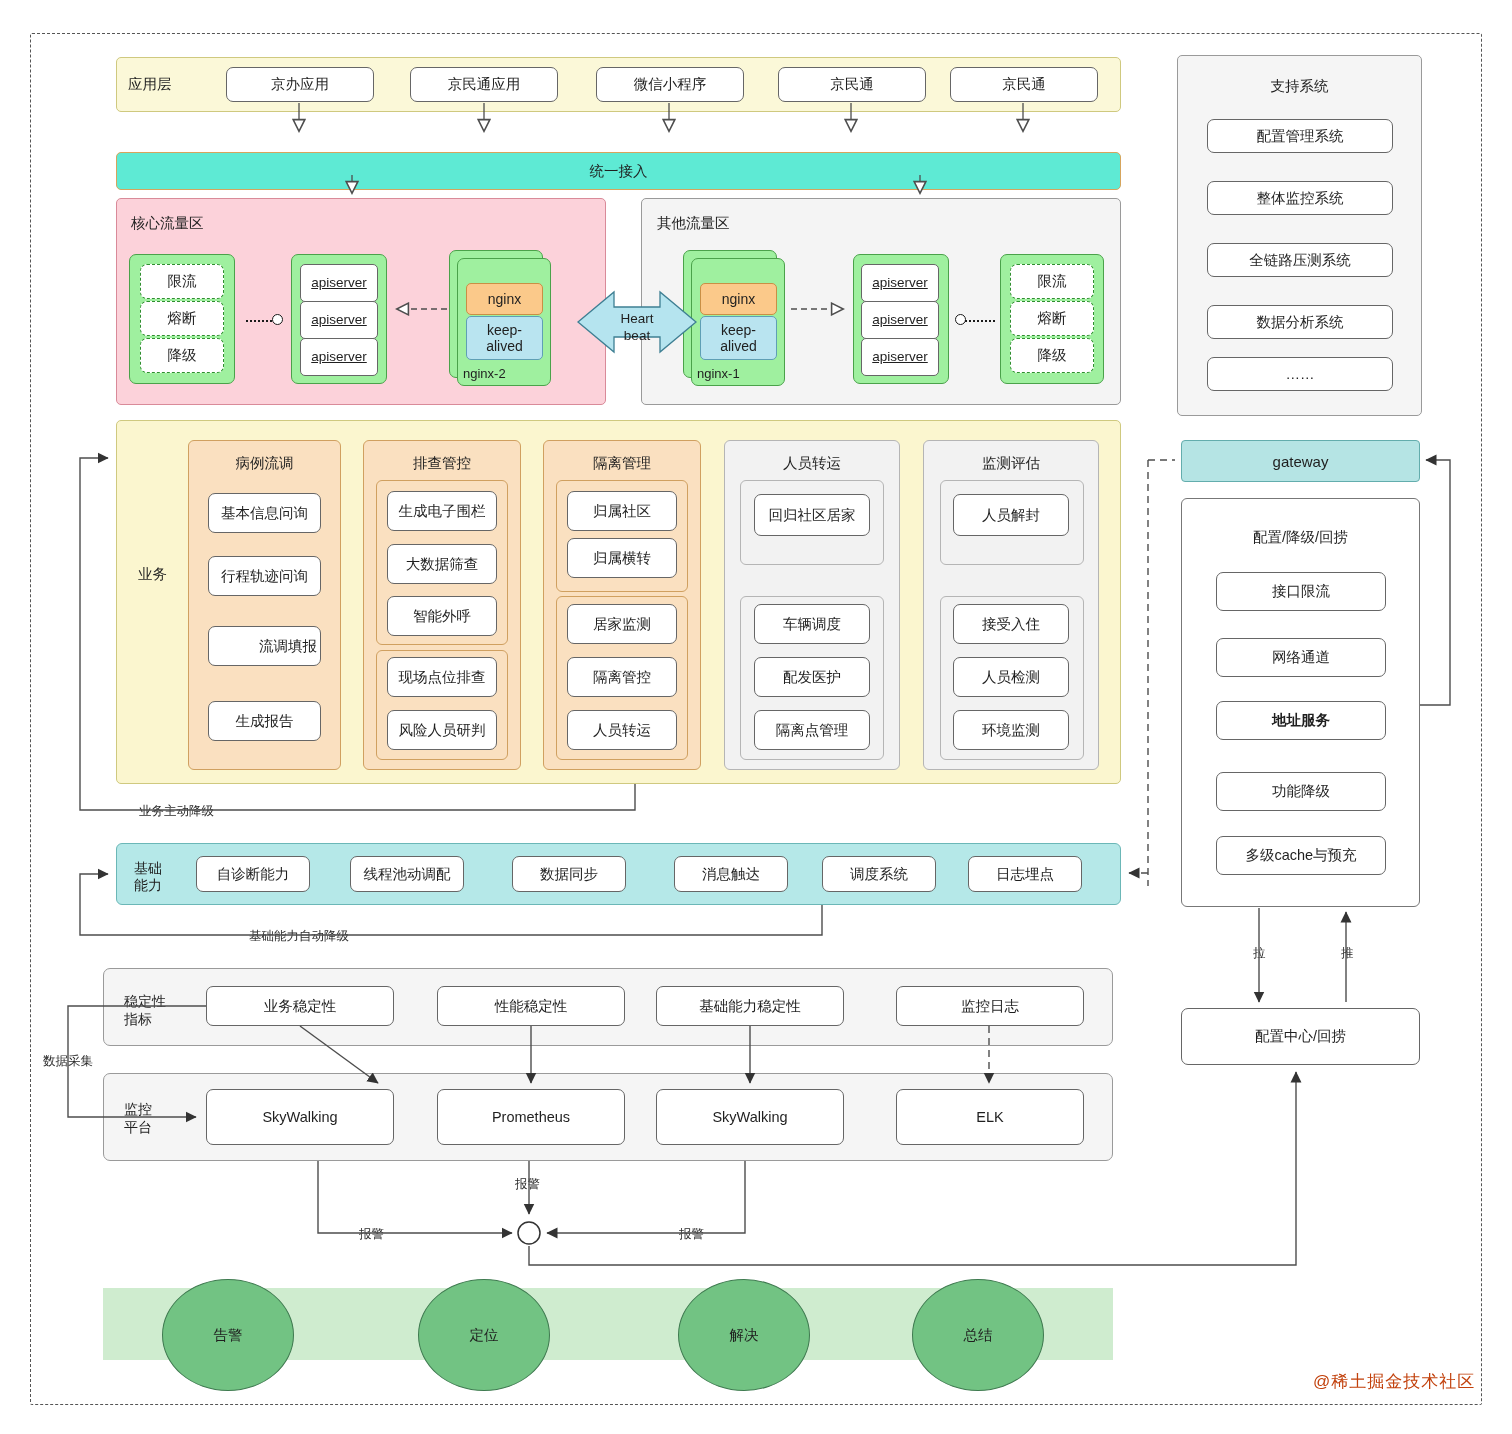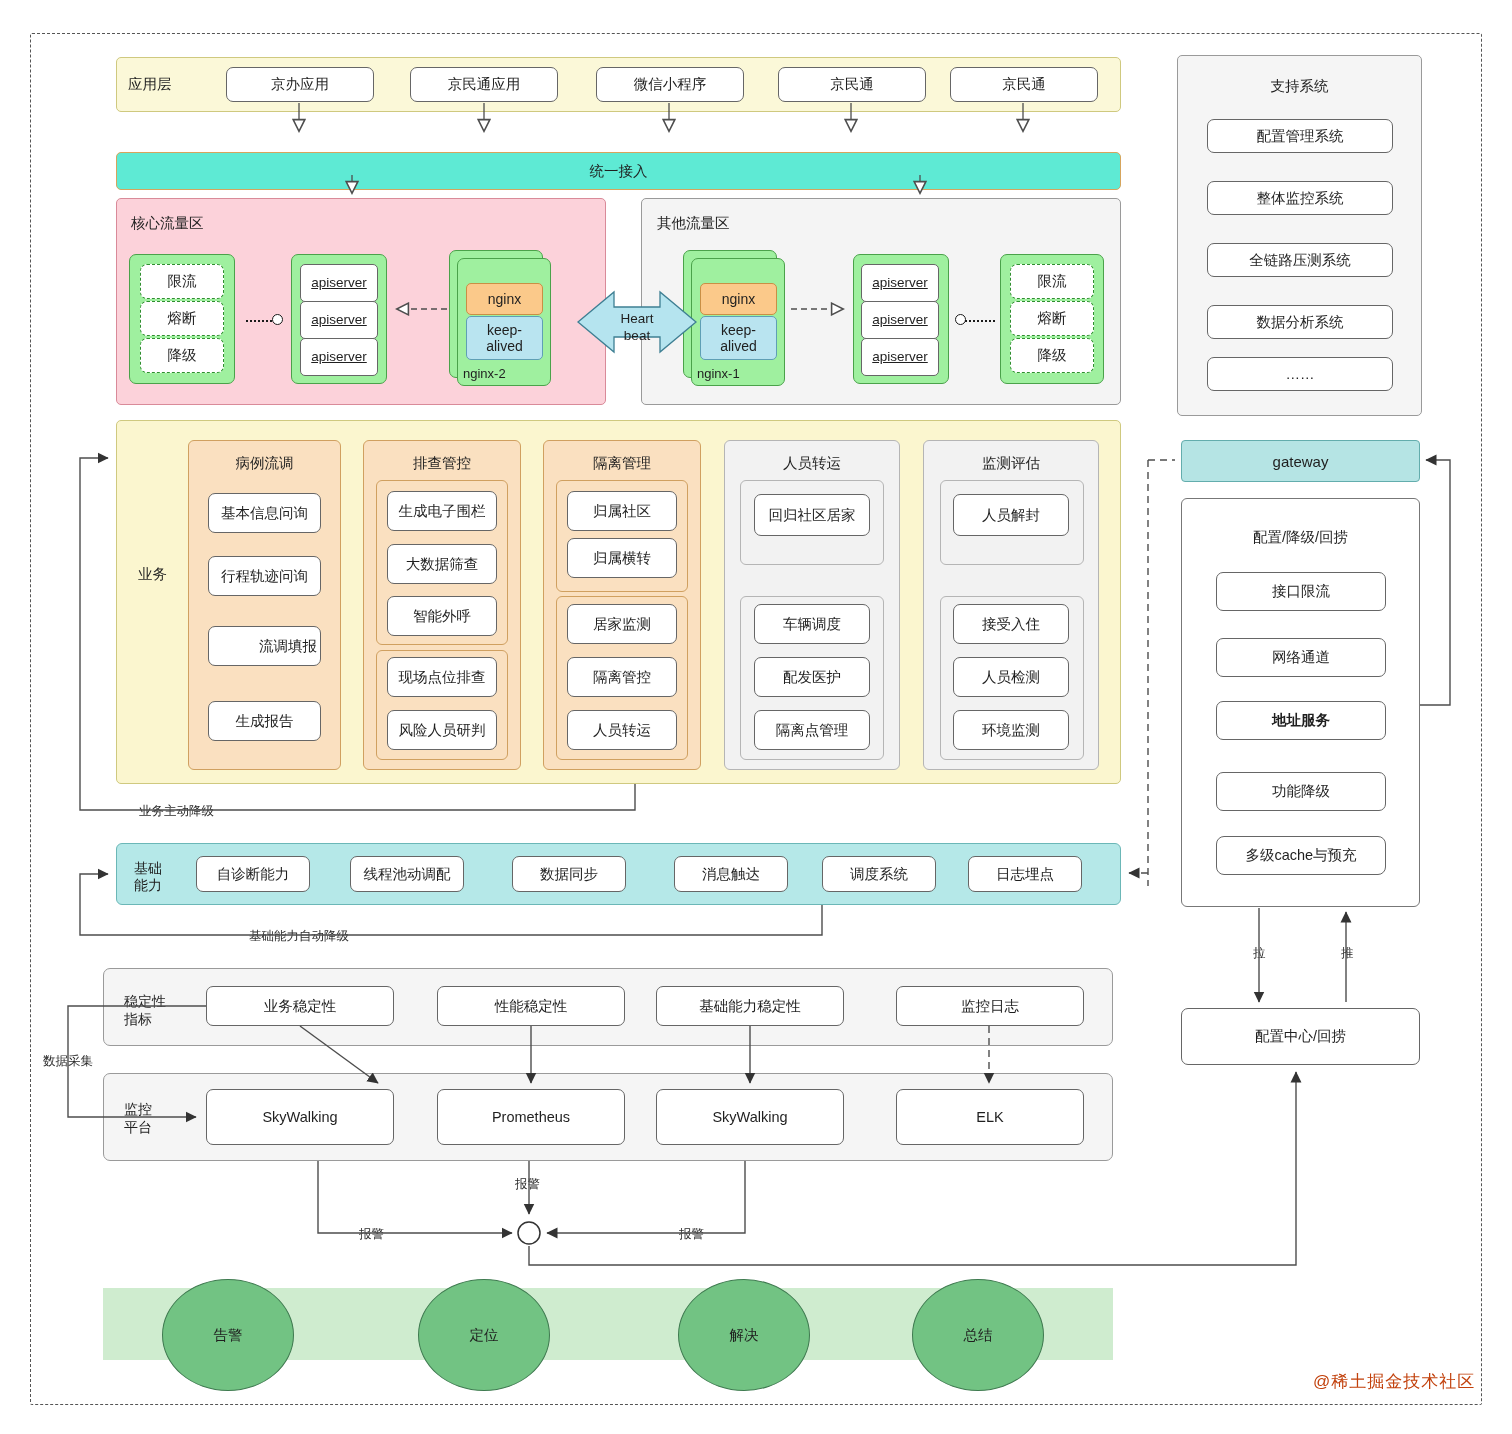--- a/index.html
+++ b/index.html
@@ -222,21 +222,21 @@
 <div class="abs node ctr" style="left:1207px;top:357px;width:186px;height:34px;">……</div>
 
 <div class="abs c-gateway ctr" style="left:1181px;top:440px;width:239px;height:42px;border-radius:4px;font-size:15px;">gateway</div>
 
 <div class="abs node" style="left:1181px;top:498px;width:239px;height:409px;border-radius:6px;border-color:#777;"></div>
 <div class="abs ctr" style="left:1181px;top:526px;width:239px;height:22px;font-size:14.5px;">配置/降级/回捞</div>
 <div class="abs node ctr" style="left:1216px;top:572px;width:170px;height:39px;">接口限流</div>
 <div class="abs node ctr" style="left:1216px;top:638px;width:170px;height:39px;">网络通道</div>
 <div class="abs node ctr" style="left:1216px;top:701px;width:170px;height:39px;font-weight:bold;">地址服务</div>
 <div class="abs node ctr" style="left:1216px;top:772px;width:170px;height:39px;">功能降级</div>
-<div class="abs node ctr" style="left:1216px;top:836px;width:170px;height:39px;border-radius:8px;">多级cache与预充</div>
+<div class="abs node ctr" style="left:1216px;top:836px;width:170px;height:39px;">多级cache与预充</div>
 
 <div class="abs node ctr" style="left:1181px;top:1008px;width:239px;height:57px;">配置中心/回捞</div>
 <div class="abs tiny" style="left:1250px;top:945px;">拉</div>
 <div class="abs tiny" style="left:1338px;top:945px;">推</div>
 
 <div class="abs wm" style="left:1313px;top:1370px;">@稀土掘金技术社区</div>
 
 <svg class="ov">
   <defs>
     <marker id="hollow" markerWidth="11" markerHeight="11" refX="9" refY="5.5" orient="auto">

